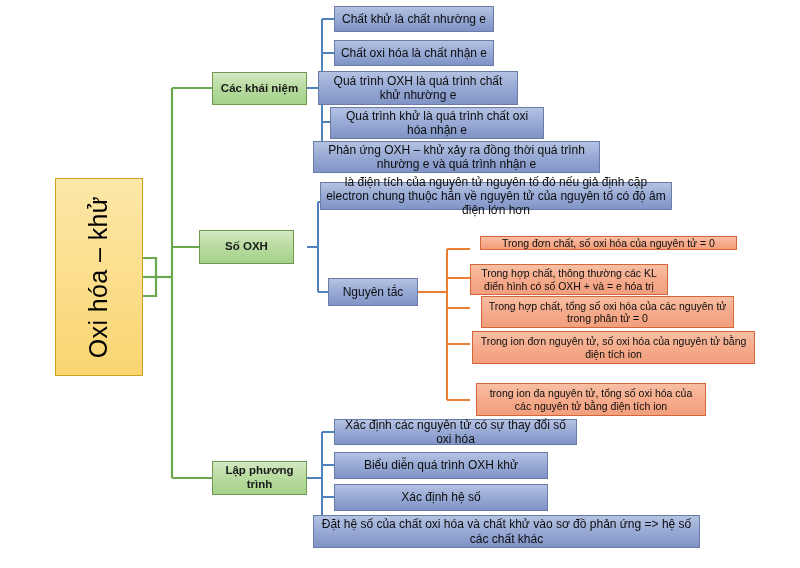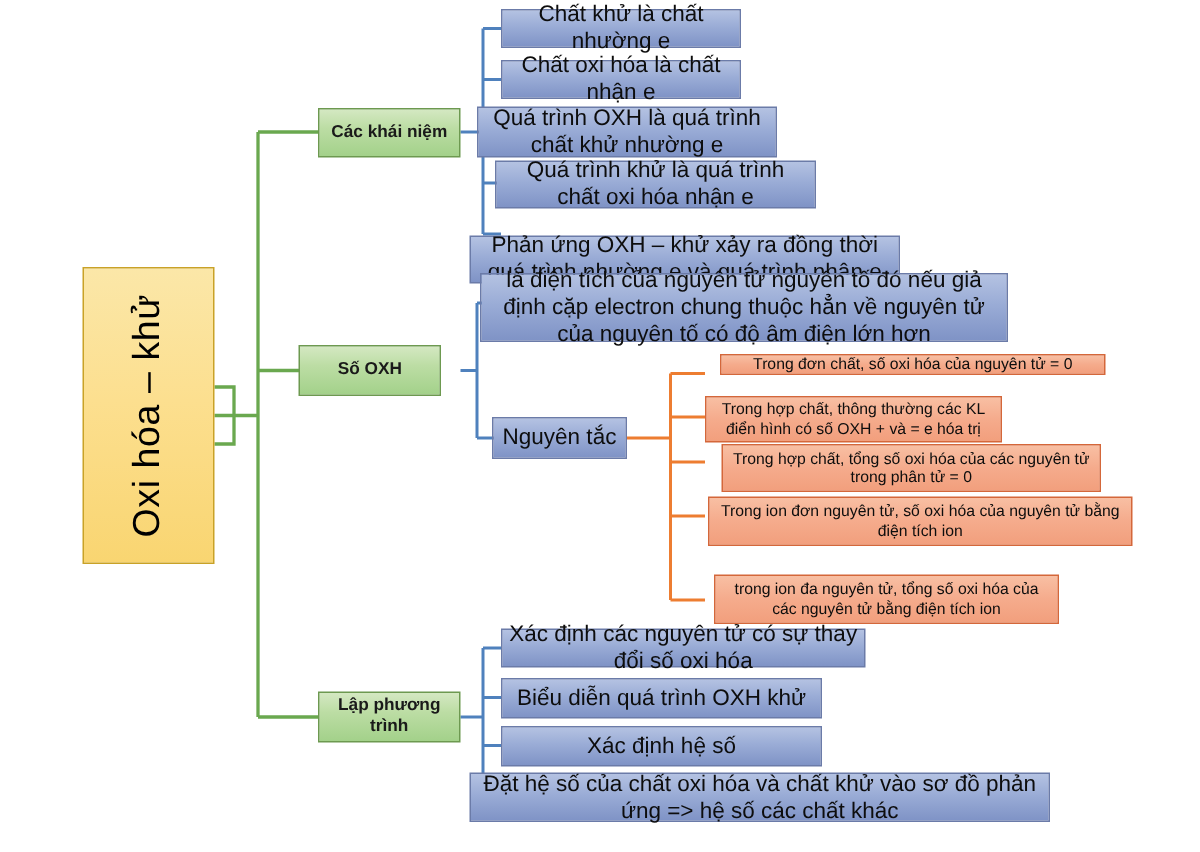--- a/index.html
+++ b/index.html
@@ -54,21 +54,21 @@
     border:1px solid #6d9950;
     font-size:11.5px;
     font-weight:600;
     color:#1a1a1a;
   }
 
   
   .blue{
     background:linear-gradient(180deg,#b4c2e2 0%,#9aacd6 45%,#7f93c6 100%);
     border:1px solid #6b7ba8;
-    font-size:15px;
+    font-size:12px;
     color:#0d0d0d;
   }
 
   
   .orange{
     background:linear-gradient(180deg,#f8bfa3 0%,#f5ab8c 50%,#f29f7d 100%);
     border:1px solid #d4673a;
     font-size:10.5px;
     color:#0d0d0d;
   }
@@ -139,29 +139,29 @@
   </div>
   <div class="node blue" style="left:334px;top:40px;width:160px;height:26px;">
     <span>Chất oxi hóa là chất nhận e</span>
   </div>
   <div class="node blue" style="left:318px;top:71px;width:200px;height:34px;">
     <span>Quá trình OXH là quá trình chất khử nhường e</span>
   </div>
   <div class="node blue" style="left:330px;top:107px;width:214px;height:32px;">
     <span>Quá trình khử là quá trình chất oxi hóa nhận e</span>
   </div>
-  <div class="node blue" style="left:313px;top:141px;width:287px;height:32px;margin-top:16px;">
+  <div class="node blue" style="left:313px;top:141px;width:287px;height:32px;">
     <span>Phản ứng OXH – khử xảy ra đồng thời quá trình nhường e và quá trình nhận e</span>
   </div>
 
   <div class="node green" style="left:199px;top:230px;width:95px;height:34px;">
     <span>Số OXH</span>
   </div>
 
-  <div class="node blue" style="left:320px;top:182px;width:352px;height:46px;">
+  <div class="node blue" style="left:320px;top:182px;width:352px;height:28px;">
     <span>là điện tích của nguyên tử nguyên tố đó nếu giả định cặp electron chung thuộc hẳn về nguyên tử của nguyên tố có độ âm điện lớn hơn</span>
   </div>
 
   <div class="node blue" style="left:328px;top:278px;width:90px;height:28px;">
     <span>Nguyên tắc</span>
   </div>
 
   <div class="node orange" style="left:480px;top:236px;width:257px;height:14px;">
     <span>Trong đơn chất, số oxi hóa của nguyên tử = 0</span>
   </div>

